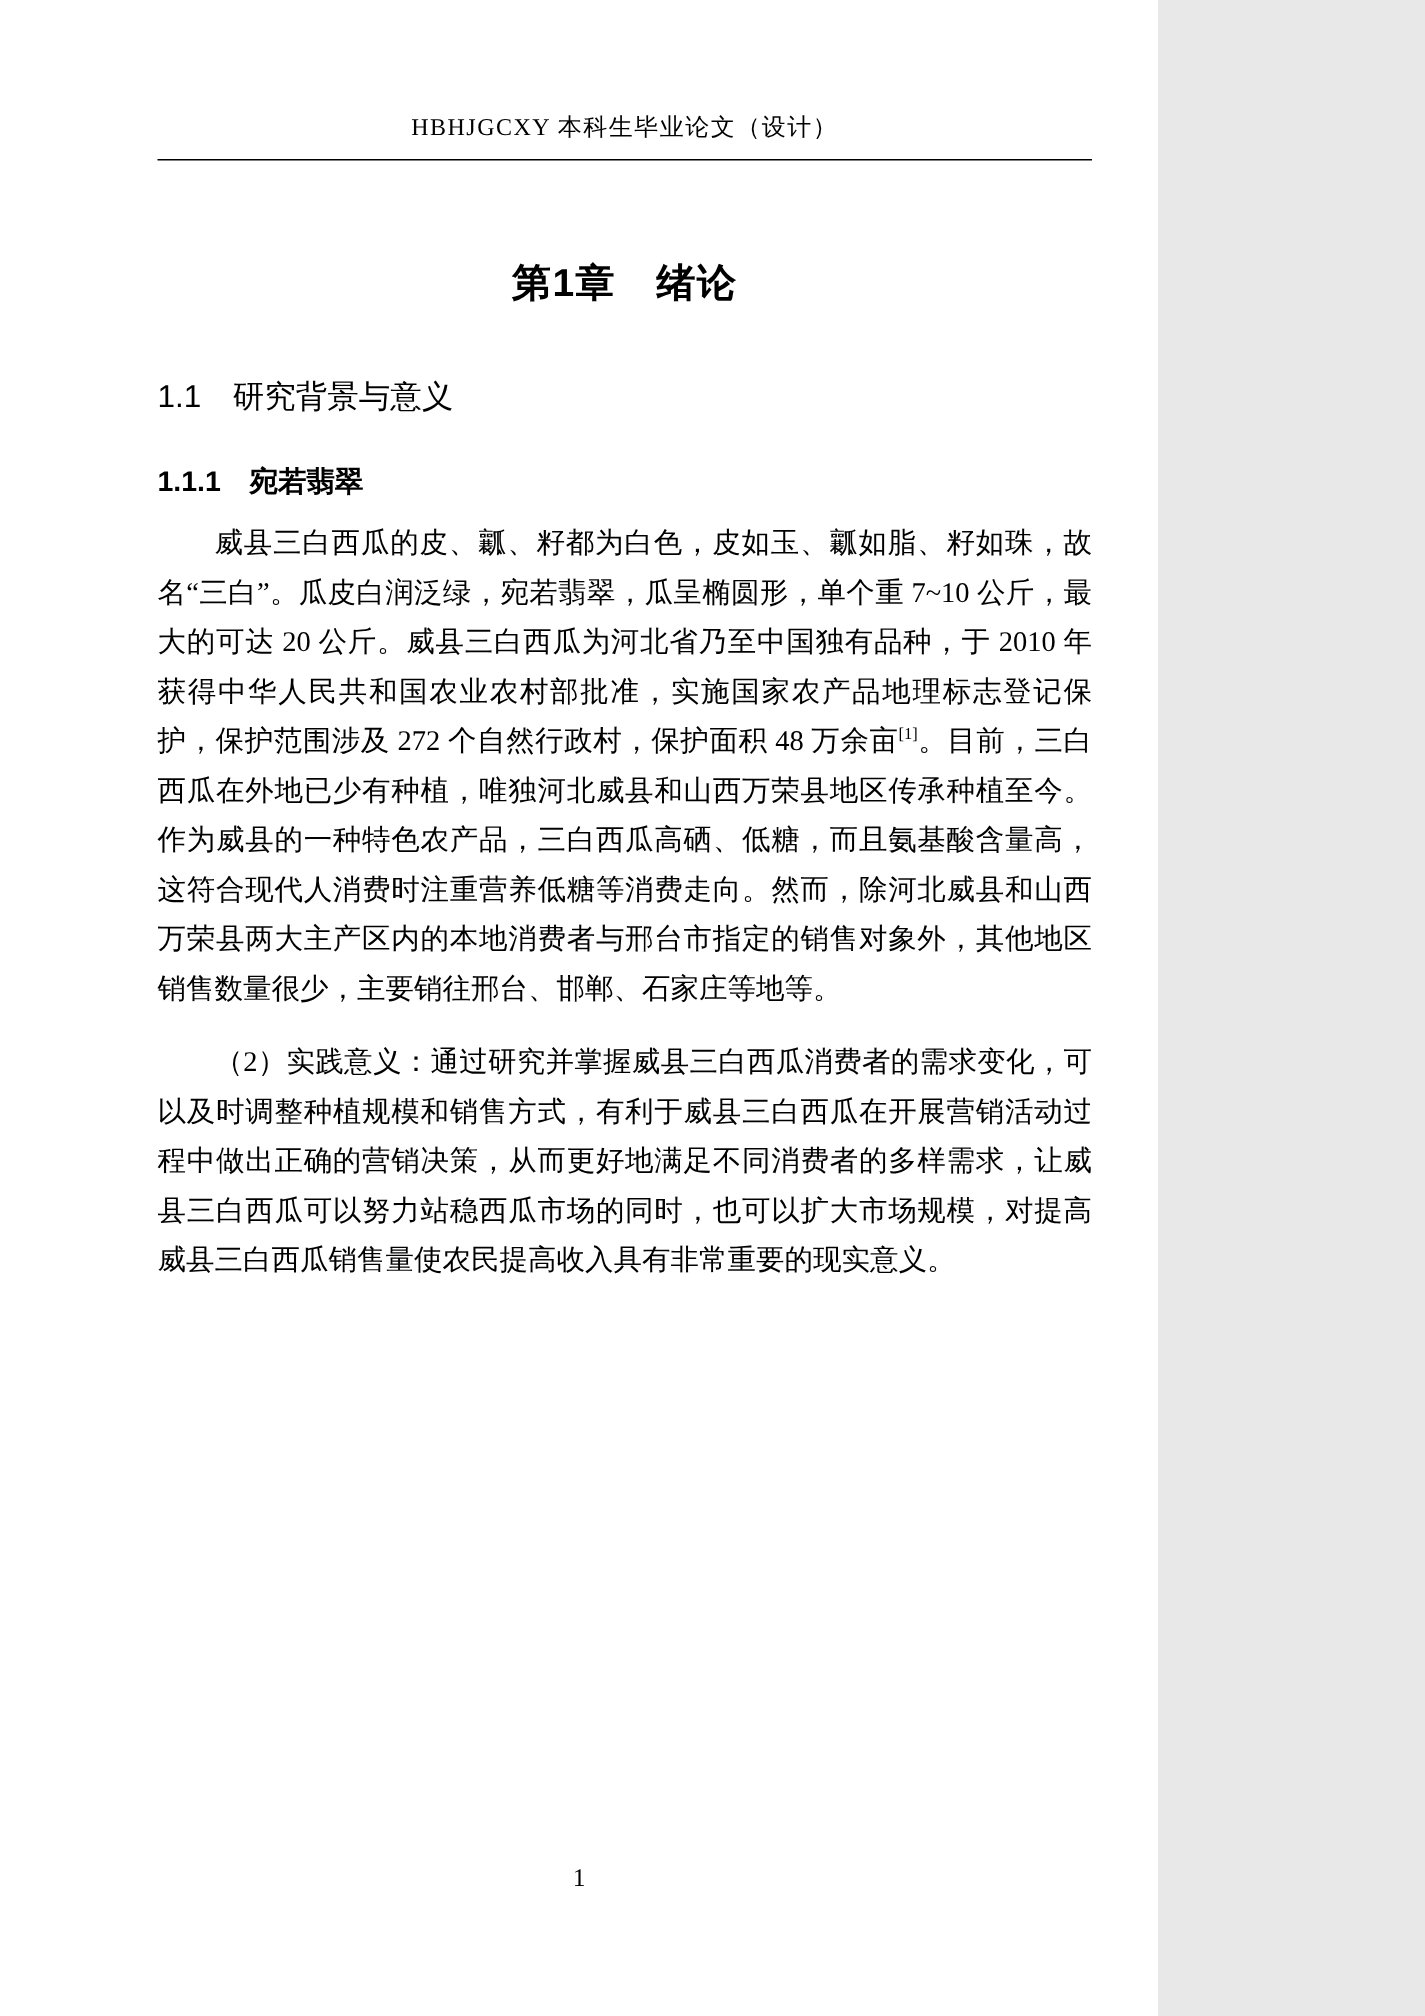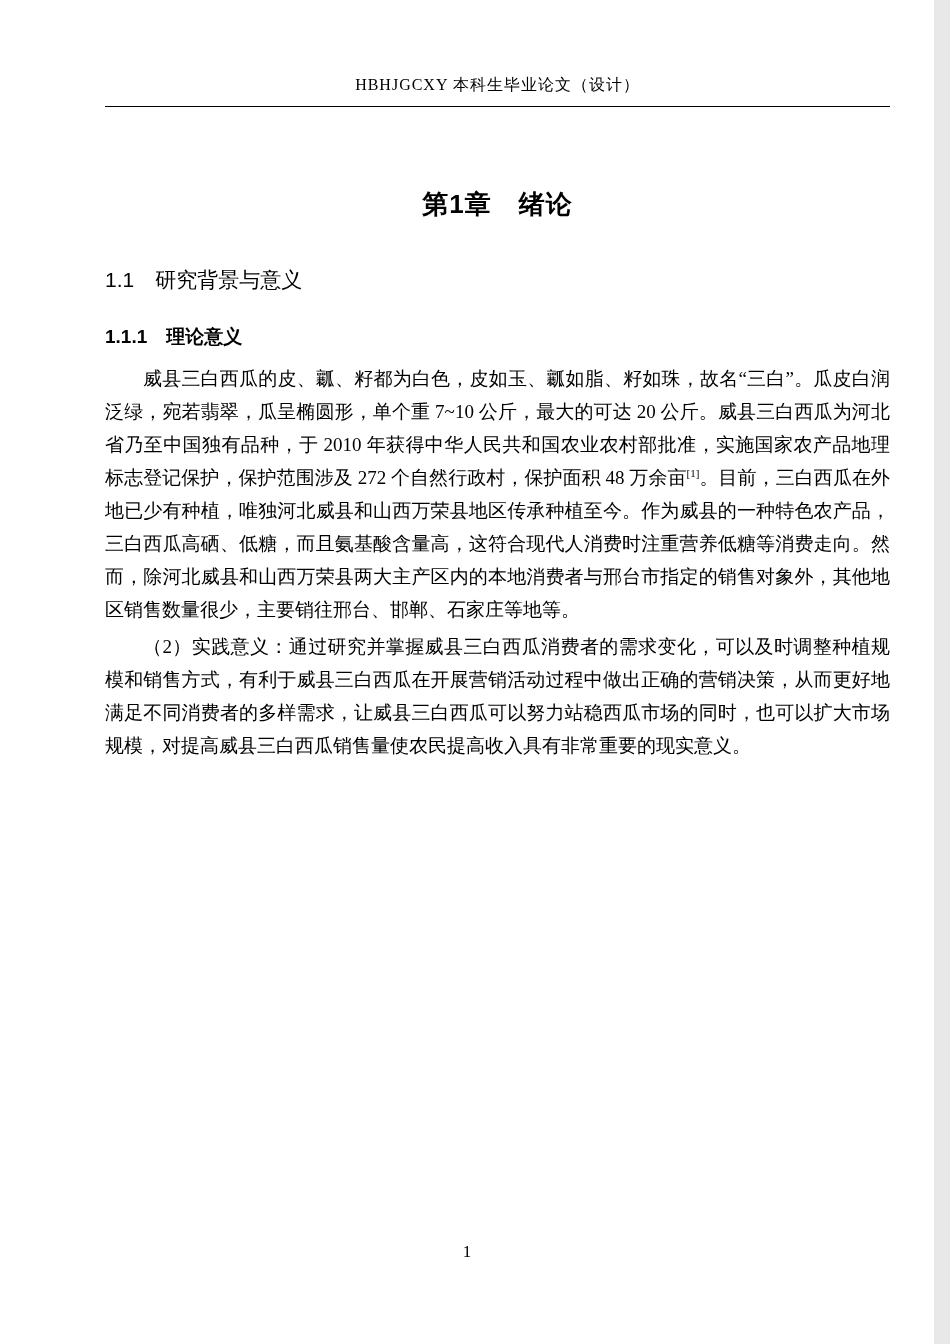--- a/index.html
+++ b/index.html
@@ -5,35 +5,35 @@
   * { margin: 0; padding: 0; box-sizing: border-box; }
   html, body { background: #e8e8e8; }
   body {
     width: 950px;
     height: 1344px;
     font-family: "Liberation Serif", "DejaVu Serif", serif;
     color: #000;
   }
   .page {
     position: relative;
-    width: 934px;
+    width: 772px;
     height: 1344px;
     background: #ffffff;
     padding: 75px 44px 0 105px;
     overflow: hidden;
   }
   .doc-header {
     text-align: center;
     font-size: 16px;
     letter-spacing: 1px;
     padding-bottom: 10px;
     border-bottom: 1px solid #000;
   }
   .chapter-title {
-    margin-top: 80px;
+    margin-top: 64px;
     text-align: center;
     font-size: 26px;
     font-weight: bold;
     font-family: "Liberation Sans", "DejaVu Sans", sans-serif;
     letter-spacing: 1px;
   }
   .section-heading {
     margin-top: 44px;
     font-size: 21px;
     font-weight: normal;
@@ -50,21 +50,21 @@
   }
   .body-para {
     margin-top: 12px;
     font-size: 19px;
     line-height: 33px;
     text-align: justify;
     text-indent: 2em;
     word-break: break-all;
   }
   .body-para + .body-para {
-    margin-top: 4px;
+    margin-top: 16px;
   }
   .citation {
     font-size: 11px;
     vertical-align: super;
     line-height: 0;
   }
   .page-footer {
     position: absolute;
     bottom: 82px;
     left: 0;
@@ -79,21 +79,21 @@
 <div class="page">
 
   <header class="doc-header">
     <span>HBHJGCXY 本科生毕业论文（设计）</span>
   </header>
 
   <h1 class="chapter-title">第1章　绪论</h1>
 
   <h2 class="section-heading">1.1　研究背景与意义</h2>
 
-  <h3 class="subsection-heading">1.1.1　理论意义</h3>
+  <h3 class="subsection-heading">1.1.1　宛若翡翠</h3>
 
   <p class="body-para"><span>威县三白西瓜的皮、瓤、籽都为白色，皮如玉、瓤如脂、籽如珠，故名“三白”。瓜皮白润泛绿，宛若翡翠，瓜呈椭圆形，单个重 7~10 公斤，最大的可达 20 公斤。威县三白西瓜为河北省乃至中国独有品种，于 2010 年获得中华人民共和国农业农村部批准，实施国家农产品地理标志登记保护，保护范围涉及 272 个自然行政村，保护面积 48 万余亩</span><sup class="citation">[1]</sup><span>。目前，三白西瓜在外地已少有种植，唯独河北威县和山西万荣县地区传承种植至今。作为威县的一种特色农产品，三白西瓜高硒、低糖，而且氨基酸含量高，这符合现代人消费时注重营养低糖等消费走向。然而，除河北威县和山西万荣县两大主产区内的本地消费者与邢台市指定的销售对象外，其他地区销售数量很少，主要销往邢台、邯郸、石家庄等地等。</span></p>
 
 
 
   <p class="body-para">（2）实践意义：通过研究并掌握威县三白西瓜消费者的需求变化，可以及时调整种植规模和销售方式，有利于威县三白西瓜在开展营销活动过程中做出正确的营销决策，从而更好地满足不同消费者的多样需求，让威县三白西瓜可以努力站稳西瓜市场的同时，也可以扩大市场规模，对提高威县三白西瓜销售量使农民提高收入具有非常重要的现实意义。</p>
 
   <footer class="page-footer">
     <span>1</span>
   </footer>

